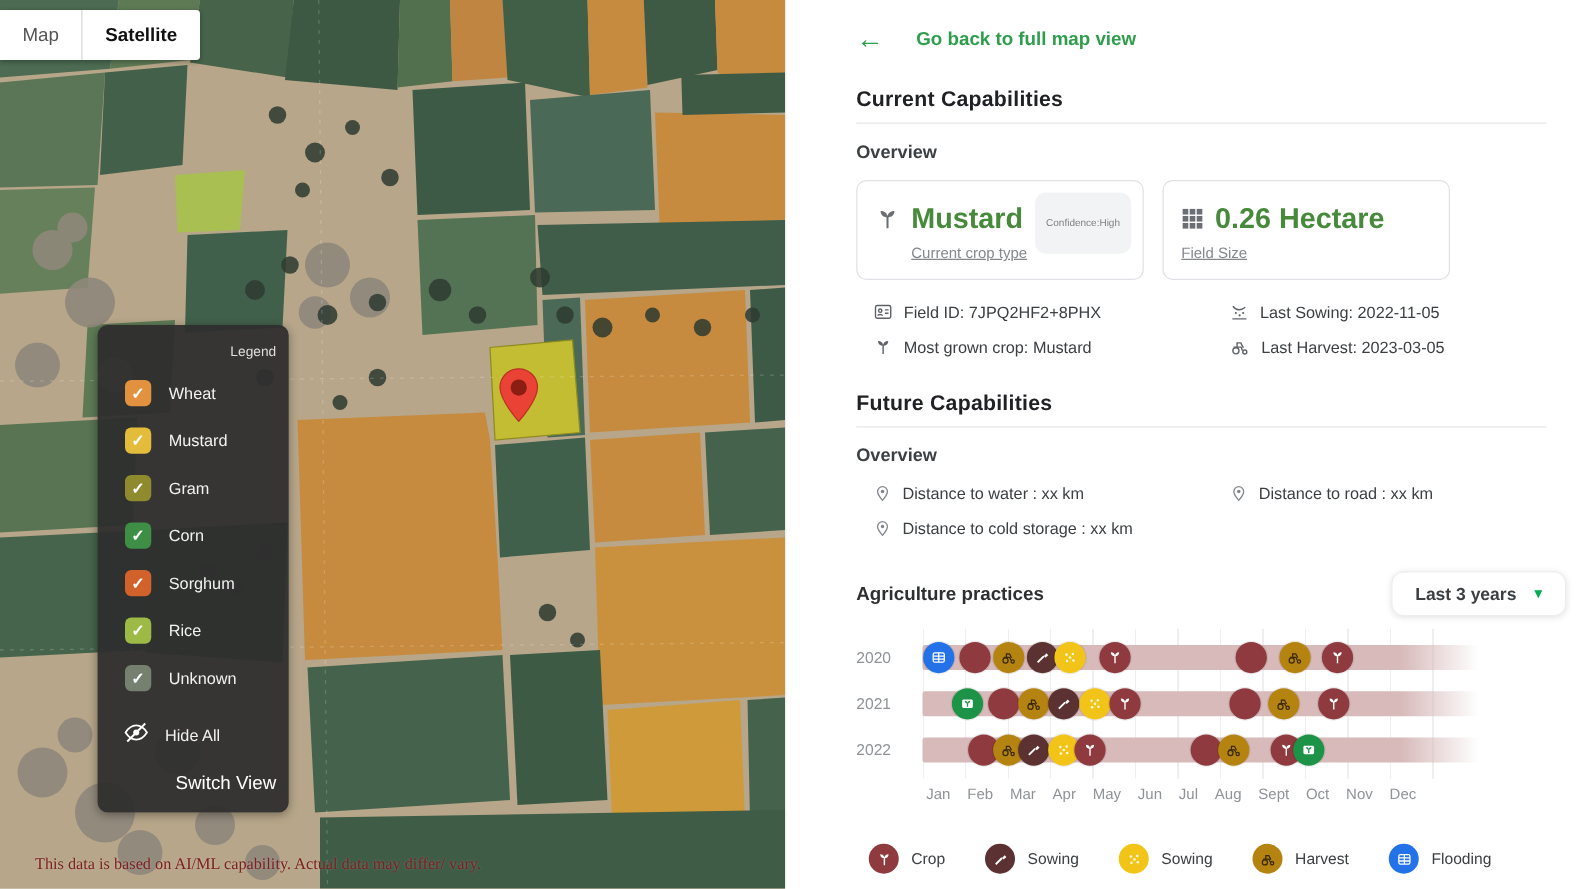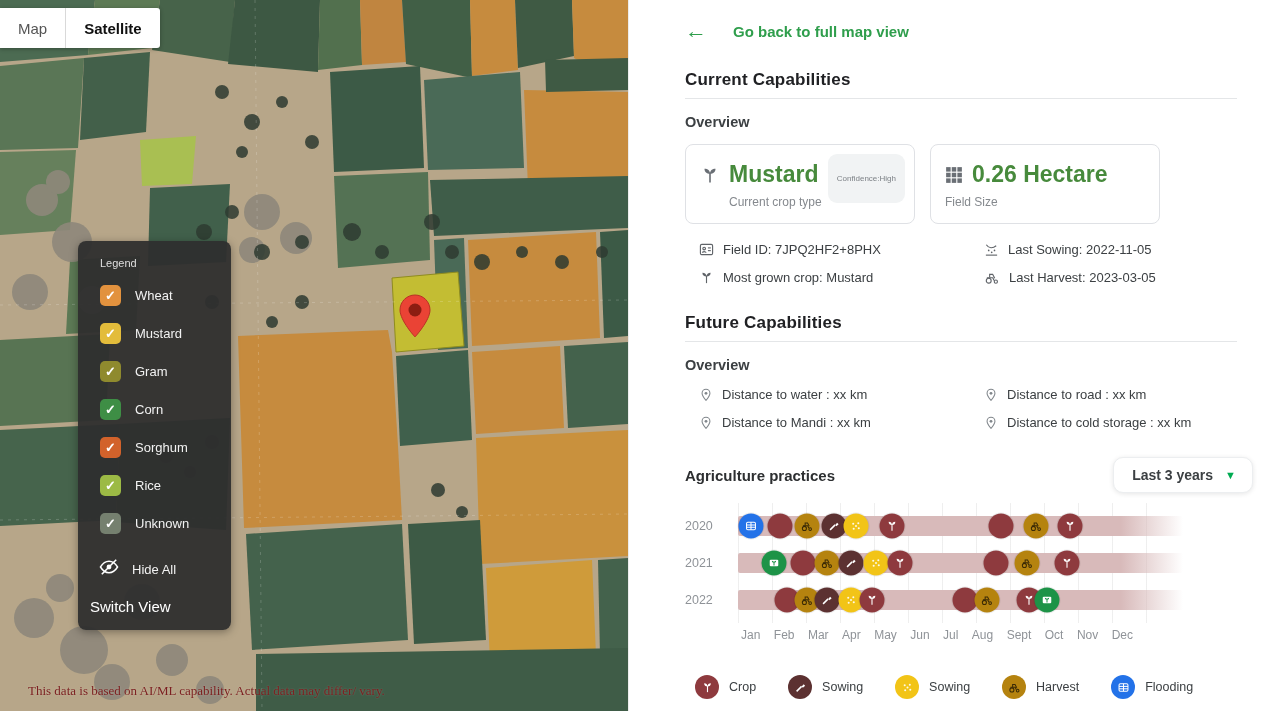--- a/index.html
+++ b/index.html
@@ -17,23 +17,23 @@
 
   .view-toggle {
     position:absolute; left:0; top:8px; height:40px; display:flex; align-items:stretch;
     background:#fff; border-radius:0 3px 3px 0; box-shadow:0 1px 4px rgba(0,0,0,.3); z-index:5;
   }
   .view-toggle .vt-btn { display:flex; align-items:center; justify-content:center; padding:0 18px; font-size:15px; color:#555; cursor:pointer; }
   .view-toggle .vt-btn.active { font-weight:bold; color:#111; }
   .view-toggle .vt-sep { width:1px; background:#d9d9d9; margin:0; }
 
   .map-legend {
-    position:absolute; left:78px; top:241px; width:153px; min-height:388px;
+    position:absolute; left:78px; top:260px; width:153px; min-height:388px;
     background:rgba(46,46,46,.95); border-radius:8px; z-index:5;
-    padding:16px 10px 14px 12px; box-shadow:0 2px 8px rgba(0,0,0,.35);
+    padding:16px 10px 14px 12px; box-shadow:0 2px 8px rgba(0,0,0,.35);text-align:right;
   }
   .map-legend .lg-title { color:#dfdfdf; font-size:11px; margin:0 0 16px 10px; }
   .leg-row { display:flex; align-items:center; margin:0 0 17px 10px; }
   .leg-box { width:21px; height:21px; border-radius:5px; display:flex; align-items:center; justify-content:center;
              color:#fff; font-size:13px; font-weight:bold; cursor:pointer; }
   .leg-label { color:#f2f2f2; font-size:13px; margin-left:14px; }
   .hideall-row { display:flex; align-items:center; margin:24px 0 0 8px; cursor:pointer; }
   .hideall-row .leg-label { margin-left:12px; }
   .switch-view { margin:18px 0 0 0; color:#fff; font-size:15px; cursor:pointer; display:inline-block; }
 
@@ -56,21 +56,21 @@
   h2.section { font-size:17px; font-weight:bold; color:#202124; margin:28px 0 8px 0; letter-spacing:.2px; }
   .hr { border:none; border-top:1px solid #e4e6e8; margin:0; }
   h3.overview { font-size:14.5px; font-weight:bold; color:#3c4043; margin:15px 0 14px 0; }
 
   .cards { display:flex; gap:15px; }
   .card { position:relative; width:230px; height:80px; background:#fff; border:1px solid #dfe1e5; border-radius:8px; padding:16px 12px 0 14px; }
   .card .val-row { display:flex; align-items:center; gap:9px; }
   .card .value { font-size:23px; font-weight:bold; color:var(--valgreen,#478a3c); white-space:nowrap; }
   .card .gicon { color:#6a6f75; display:flex; }
   .badge { position:absolute; top:9px; right:9px; background:#f1f3f4; color:#7d8186; font-size:8px; padding:20px 9px; border-radius:9px; }
-  .card .caption { font-size:12px; color:#85898e; margin-top:7px; }
+  .card .caption { font-size:12px; color:#85898e; margin-top:7px;text-decoration:underline; }
   .caption-indent { margin-left:29px; }
 
   .kv-grid { display:grid; grid-template-columns:285px 1fr; row-gap:13px; margin:18px 0 0 14px; }
   .kv-item { display:flex; align-items:center; gap:9px; font-size:13px; color:#3c4043; }
   .kv-item .gicon { color:#5f6368; display:flex; flex:none; }
   .kv-muted { color:#5f6368; }
 
   .practices-header { display:flex; justify-content:space-between; align-items:center; margin-top:27px; }
   .practices-title { font-size:15px; font-weight:bold; color:#2d2f31; }
   .range-dd { display:flex; align-items:center; gap:12px; background:#fff; border:1px solid #eceef0; border-radius:10px;
@@ -386,29 +386,20 @@
             </span>
             <span>Distance to road : xx km</span>
           </div>
           <div class="kv-item">
             <span class="gicon">
               <svg width="14" height="15" viewBox="0 0 16 16" fill="none" stroke="#80868b" stroke-width="1.2">
                 <path d="M8 14.6S3.5 9.6 3.5 6.6a4.5 4.5 0 1 1 9 0c0 3-4.5 8-4.5 8z"></path>
                 <circle cx="8" cy="6.6" r="1.6" fill="#80868b" stroke="none"></circle>
               </svg>
             </span>
-            <span>Distance to Mandi : xx km</span>
-          </div>
-          <div class="kv-item">
-            <span class="gicon">
-              <svg width="14" height="15" viewBox="0 0 16 16" fill="none" stroke="#80868b" stroke-width="1.2">
-                <path d="M8 14.6S3.5 9.6 3.5 6.6a4.5 4.5 0 1 1 9 0c0 3-4.5 8-4.5 8z"></path>
-                <circle cx="8" cy="6.6" r="1.6" fill="#80868b" stroke="none"></circle>
-              </svg>
-            </span>
             <span>Distance to cold storage : xx km</span>
           </div>
         </div>
 
       <div class="practices-header">
         <span class="practices-title">Agriculture practices</span>
         <span class="range-dd">
           <span>Last 3 years</span>
           <span class="dd-caret">▼</span>
         </span>

